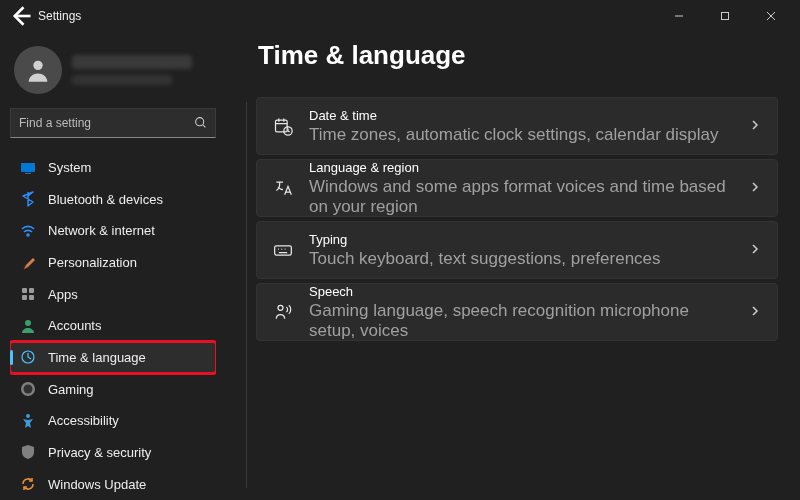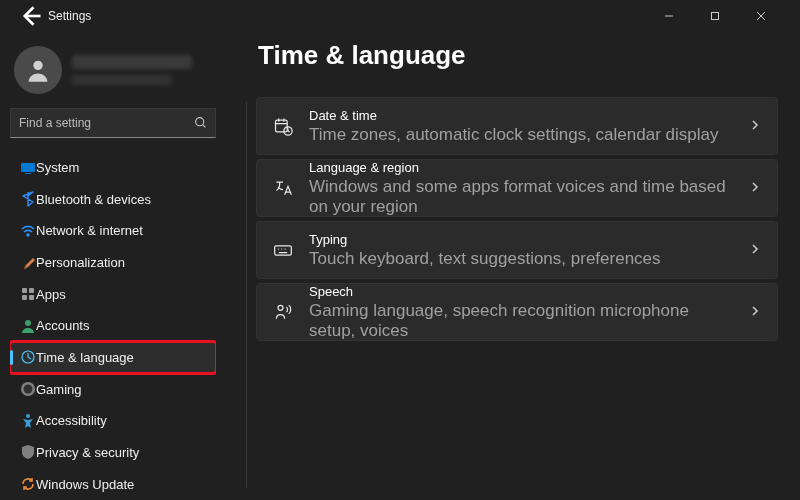--- a/index.html
+++ b/index.html
@@ -1,19 +1,19 @@
 <!DOCTYPE html>
 <html><head>
 <meta charset="utf-8">
 <style>
   * { box-sizing: border-box; margin: 0; padding: 0; font-family: "Segoe UI", Arial, sans-serif; }
   body { background: #202020; color: #fff; width: 800px; height: 500px; overflow: hidden; }
 
   
-  .titlebar { display: flex; align-items: center; height: 32px; padding: 0 16px; }
+  .titlebar { display: flex; align-items: center; height: 32px; padding: 0 6px; }
   .back-btn { width: 28px; height: 28px; display:flex; align-items:center; justify-content:center; color:#fff; font-size:14px; }
   .app-title { font-size: 12px; margin-left: 4px; color:#eee; }
   .win-ctrls { margin-left:auto; display:flex; }
   .win-ctrl { width:46px; height:32px; display:flex; align-items:center; justify-content:center; color:#ccc; }
   .win-ctrl svg { width:10px; height:10px; }
 
   
   .main { display:flex; height: calc(500px - 32px); }
   .sidebar { width: 226px; padding: 10px 10px 0 10px; display:flex; flex-direction:column; }
   .content { flex:1; padding: 8px 22px 0 30px; position:relative; }
@@ -28,21 +28,21 @@
 
   
   .search { display:flex; align-items:center; background:#2d2d2d; border:1px solid #3a3a3a; border-bottom:1px solid #888; border-radius:0; height:30px; padding:0 8px; color:#bbb; }
   .search input { flex:1; background:transparent; border:none; outline:none; color:#ddd; font-size:12px; }
   .search input::placeholder { color:#bbb; }
   .search-icon { display:flex; }
   .search-icon svg { width:13px; height:13px; stroke:#ccc; fill:none; }
 
   
   .nav { margin-top:14px; display:flex; flex-direction:column; gap:0; overflow:hidden; }
-  .nav-item { display:flex; align-items:center; height:32px; padding:0 10px; border-radius:4px; font-size:13px; color:#eee; cursor:default; }
+  .nav-item { display:flex; align-items:center; gap:12px; height:32px; padding:0 10px; border-radius:4px; font-size:13px; color:#eee; cursor:default; }
   .nav-item.selected { background:#2d2d2d; position:relative; }
   .nav-item.selected::before { content:""; position:absolute; left:0; top:8px; bottom:8px; width:3px; background:#4cc2ff; border-radius:2px; }
   .nav-item.highlight { outline:3px solid #e81123; outline-offset:-1px; border-radius:3px; }
   .nav-icon { width:16px; height:16px; display:flex; align-items:center; justify-content:center; }
   .nav-icon svg { width:16px; height:16px; }
 
   
   .page-title { font-size:26px; font-weight:600; margin-bottom:26px; margin-left:2px; }
 
   

